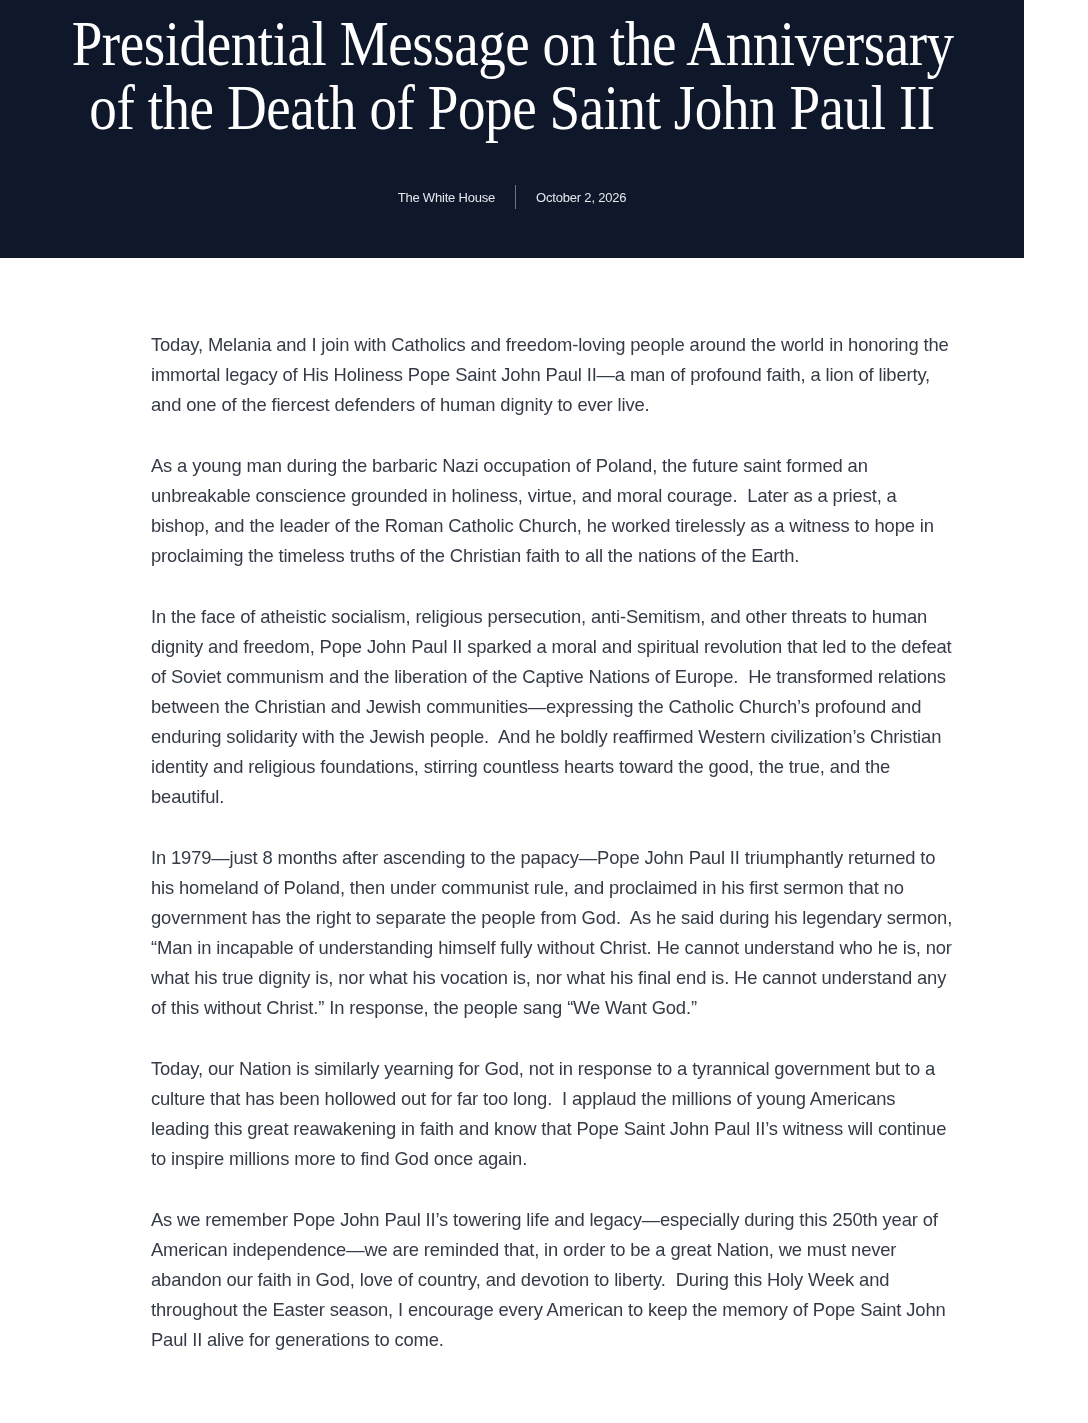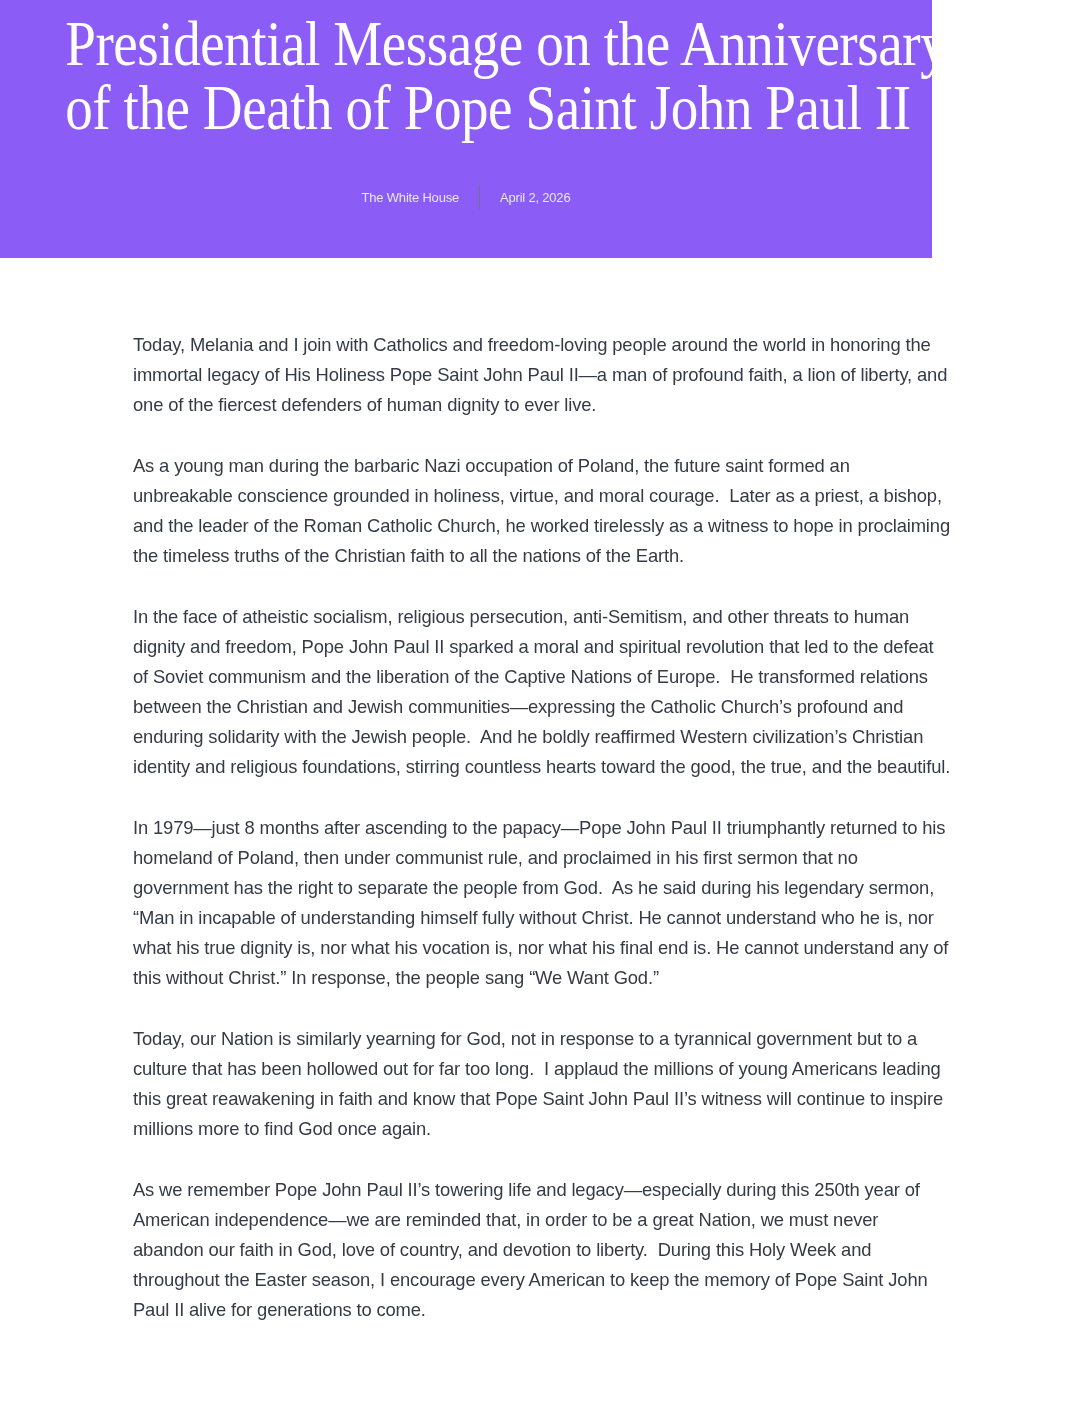--- a/index.html
+++ b/index.html
@@ -3,23 +3,23 @@
   <meta charset="utf-8">
   <style>
     * { box-sizing: border-box; margin: 0; padding: 0; }
     html, body {
       width: 1088px;
       height: 1423px;
       background: #ffffff;
       overflow: hidden;
     }
     .hero {
-      width: 932px;
+      width: 1024px;
       height: 258px;
-      background: #8b5cf6;
+      background: #0f172a;
       color: #ffffff;
       position: relative;
     }
     .hero-title {
       position: absolute;
       left: 0;
       right: 0;
       top: 12px;
       text-align: center;
       font-family: "Liberation Serif", "DejaVu Serif", serif;
@@ -58,34 +58,35 @@
       width: 820px;
     }
     .content p {
       font-family: "Liberation Sans", "DejaVu Sans", sans-serif;
       font-size: 18.4px;
       line-height: 30px;
       color: #343b47;
       margin-bottom: 31px;
       letter-spacing: -0.15px;
       white-space: pre-wrap;
+      margin-left: 18px;
     }
   </style>
 </head>
 <body>
 
 <header class="hero">
   <h1 class="hero-title">
     <span>Presidential Message on the Anniversary</span>
     <span>of the Death of Pope Saint John Paul II</span>
   </h1>
   <div class="meta">
     <span class="meta-author">The White House</span>
     <span class="meta-divider"></span>
-    <span class="meta-date">April 2, 2026</span>
+    <span class="meta-date">October 2, 2026</span>
   </div>
 </header>
 
 <main class="content">
   <p>Today, Melania and I join with Catholics and freedom-loving people around the world in honoring the immortal legacy of His Holiness Pope Saint John Paul II—a man of profound faith, a lion of liberty, and one of the fiercest defenders of human dignity to ever live.</p>
   <p>As a young man during the barbaric Nazi occupation of Poland, the future saint formed an unbreakable conscience grounded in holiness, virtue, and moral courage.  Later as a priest, a bishop, and the leader of the Roman Catholic Church, he worked tirelessly as a witness to hope in proclaiming the timeless truths of the Christian faith to all the nations of the Earth.</p>
   <p>In the face of atheistic socialism, religious persecution, anti-Semitism, and other threats to human dignity and freedom, Pope John Paul II sparked a moral and spiritual revolution that led to the defeat of Soviet communism and the liberation of the Captive Nations of Europe.  He transformed relations between the Christian and Jewish communities—expressing the Catholic Church’s profound and enduring solidarity with the Jewish people.  And he boldly reaffirmed Western civilization’s Christian identity and religious foundations, stirring countless hearts toward the good, the true, and the beautiful.</p>
   <p>In 1979—just 8 months after ascending to the papacy—Pope John Paul II triumphantly returned to his homeland of Poland, then under communist rule, and proclaimed in his first sermon that no government has the right to separate the people from God.  As he said during his legendary sermon, “Man in incapable of understanding himself fully without Christ. He cannot understand who he is, nor what his true dignity is, nor what his vocation is, nor what his final end is. He cannot understand any of this without Christ.” In response, the people sang “We Want God.”</p>
   <p>Today, our Nation is similarly yearning for God, not in response to a tyrannical government but to a culture that has been hollowed out for far too long.  I applaud the millions of young Americans leading this great reawakening in faith and know that Pope Saint John Paul II’s witness will continue to inspire millions more to find God once again.</p>
   <p>As we remember Pope John Paul II’s towering life and legacy—especially during this 250th year of American independence—we are reminded that, in order to be a great Nation, we must never abandon our faith in God, love of country, and devotion to liberty.  During this Holy Week and throughout the Easter season, I encourage every American to keep the memory of Pope Saint John Paul II alive for generations to come.</p>

